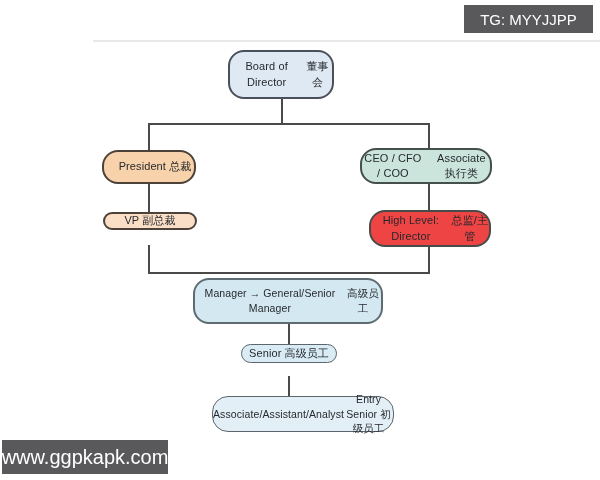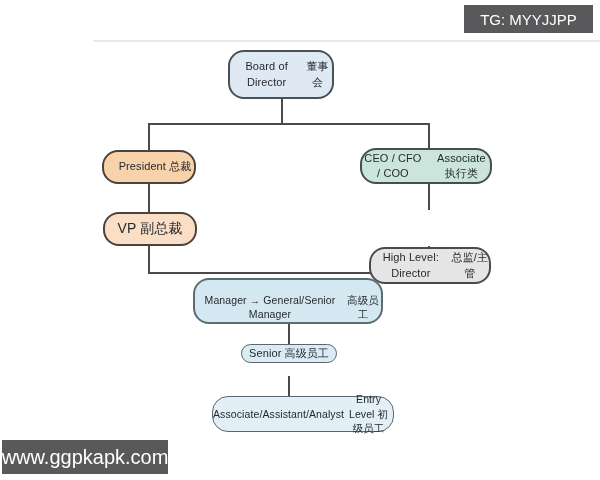--- a/index.html
+++ b/index.html
@@ -13,21 +13,21 @@
   
   .node {
     position:absolute; box-sizing:border-box;
     display:flex; flex-direction:row; align-items:center; justify-content:center;
     text-align:center; color:#26292e; line-height:1.4; letter-spacing:0.1px;border-radius:16px;
   }
   .node span { display:block; }
   #node-board     { left:228px; top:50px;  width:106px; height:49px; border:2px solid #4a505a; font-size:11px; }
   #node-president { left:102px; top:150px; width:94px;  height:34px; border:2px solid #4c4239; font-size:11px; }
   #node-ceo       { left:360px; top:148px; width:132px; height:36px; border:2px solid #45504d; font-size:11px;gap:9px; }
-  #node-vp        { left:103px; top:212px; width:94px;  height:34px; border:2px solid #4c4239; font-size:14px; }
+  #node-vp        { left:103px; top:212px; width:94px;  height:18px; border:2px solid #4c4239; font-size:11px; }
   #node-high      { left:369px; top:210px; width:122px; height:37px; border:2px solid #474c4a; font-size:11px; }
   #node-manager   { left:193px; top:278px; width:190px; height:46px; border:2px solid #5d6b72; font-size:10.5px; }
   #node-senior    { left:241px; top:344px; width:96px;  height:19px; border:1.5px solid #5f666b; font-size:11px; }
   #node-entry     { left:212px; top:396px; width:182px; height:36px; border:1.5px solid #5f666b; font-size:10.5px; }
 
   
   .edge { position:absolute; background:#4a4a4a; }
   .edge.v { width:2px; }
   .edge.h { height:2px; }
   #e-board-down     { left:281px; top:99px;  height:24px; }
@@ -82,38 +82,38 @@
   <div class="node" id="node-ceo" style="background-color: rgb(203, 229, 221);">
     <span>CEO / CFO / COO</span>
     <span>Associate 执行类</span>
   </div>
 
   <div class="node" id="node-vp" style="background-color: rgb(250, 223, 198);">
     <span>VP 副总裁</span>
     <span></span>
   </div>
 
-  <div class="node" id="node-high" style="background-color: #e5e5e5; margin-top: 37px;">
+  <div class="node" id="node-high" style="background-color: #ef4444;">
     <span>High Level: Director</span>
     <span>总监/主管</span>
   </div>
 
-  <div class="node" id="node-manager" style="background-color: rgb(212, 232, 241); align-items: flex-end;">
+  <div class="node" id="node-manager" style="background-color: rgb(212, 232, 241);">
     <span>Manager → General/Senior Manager</span>
     <span>高级员工</span>
   </div>
 
   <div class="node" id="node-senior" style="background-color: rgb(217, 236, 245);">
     <span>Senior 高级员工</span>
     <span></span>
   </div>
 
   <div class="node" id="node-entry" style="background-color: rgb(227, 239, 246);">
     <span>Associate/Assistant/Analyst</span>
-    <span>Entry Level 初级员工</span>
+    <span>Entry Senior 初级员工</span>
   </div>
 
   <div class="badge" id="badge-tg" style="background-color: rgb(89, 89, 92);">
     <span>TG: MYYJJPP</span>
   </div>
   <div class="badge" id="badge-site" style="background-color: rgb(89, 89, 92);">
     <span>www.ggpkapk.com</span>
   </div>
 
 </div>

